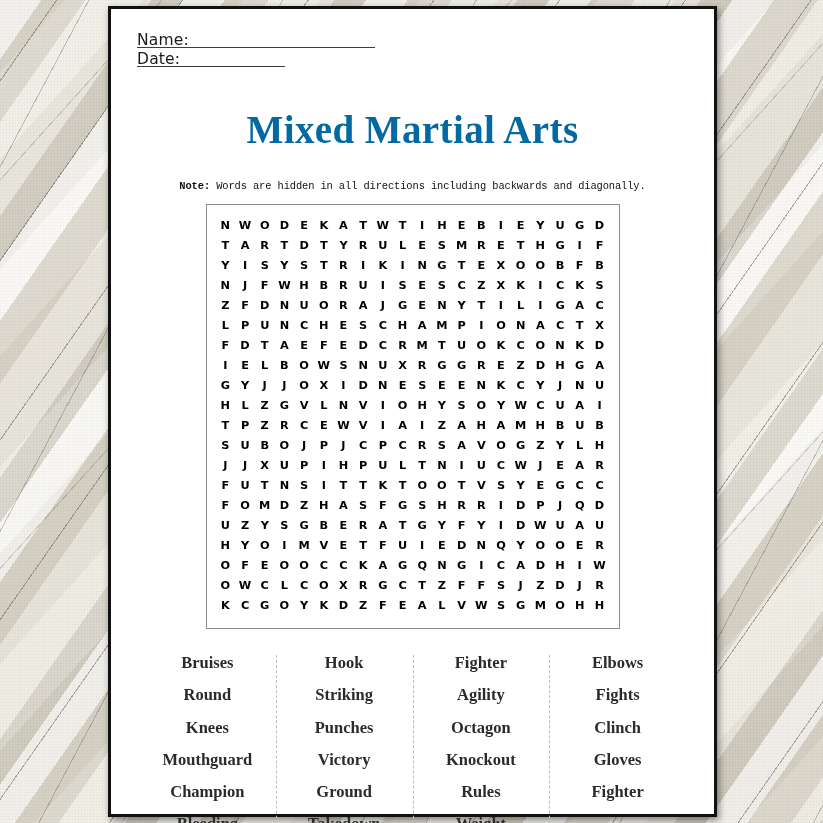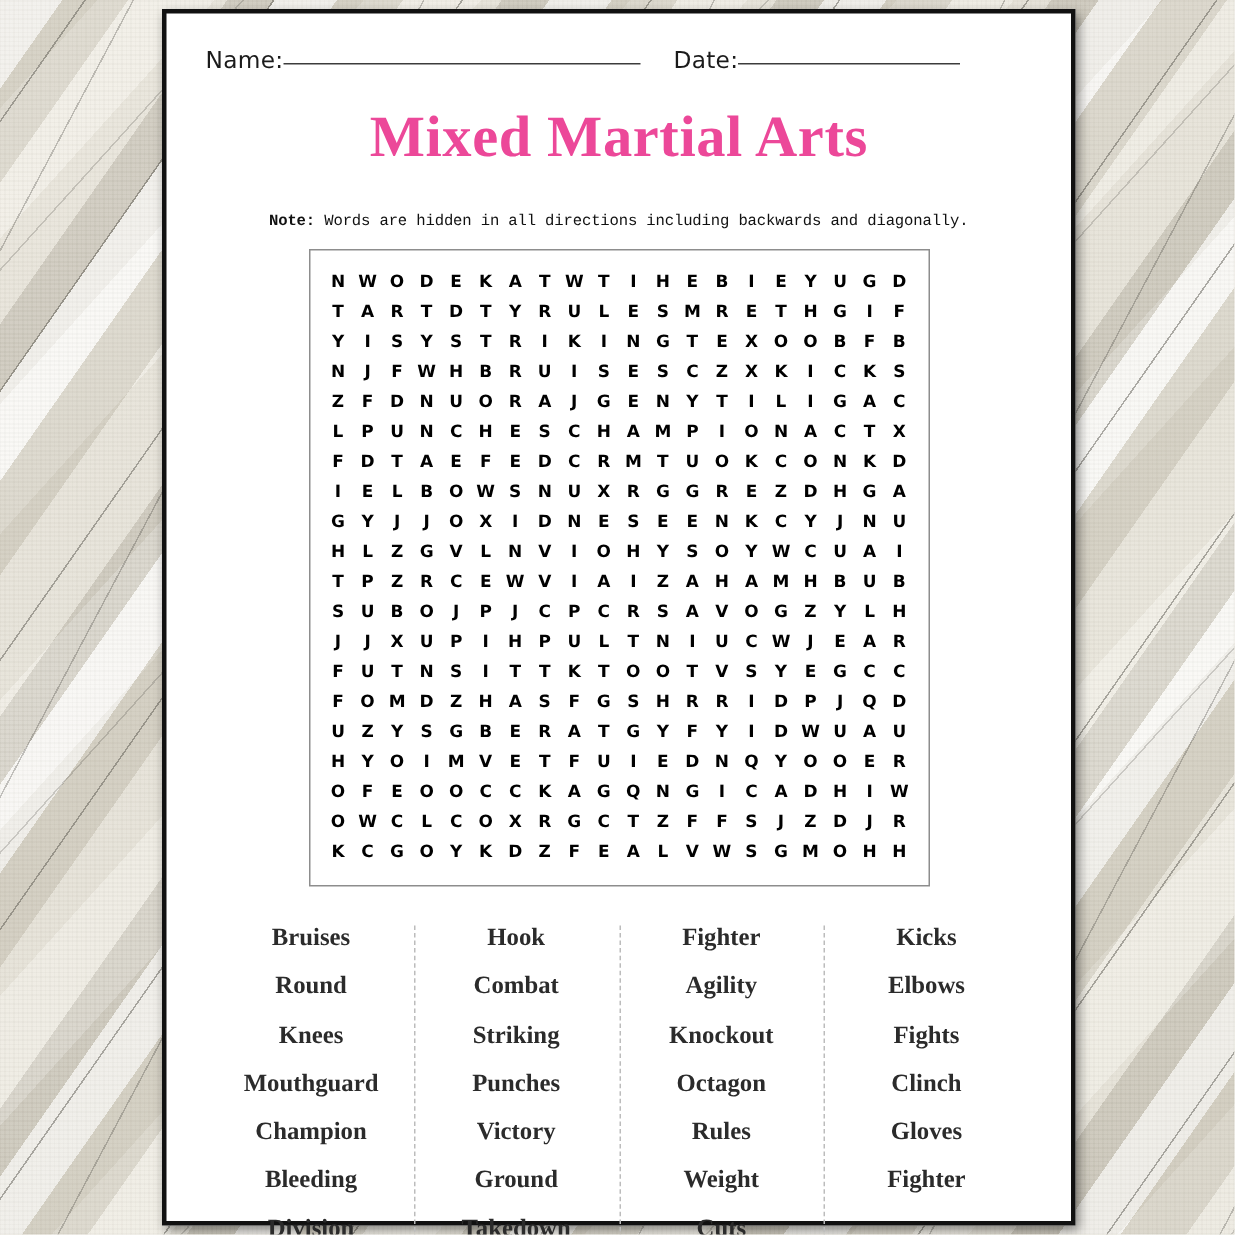--- a/index.html
+++ b/index.html
@@ -88,39 +88,40 @@
 
   
   .namedate {
     display: flex;
     align-items: baseline;
     font-family: "DejaVu Sans", sans-serif;
     font-size: 15.5px;
     color: #1b1b1b;
     padding: 4px 4px 0 4px;
     letter-spacing: 0.2px;
+    flex-direction: column;
   }
   .nd-label { white-space: nowrap; }
   .nd-rule {
     display: inline-block;
     border-bottom: 1.6px solid #3c3c3c;
     position: relative;
     top: -2px;
   }
   .nd-rule.name { width: 238px; margin-right: 22px; }
   .nd-rule.date { width: 148px; }
 
   
   #title {
     text-align: center;
     font-family: "Liberation Serif", serif;
     font-weight: bold;
     font-size: 39px;
-    color: #ec4899;
-    margin-top: 20px;
+    color: #0369a1;
+    margin-top: 38px;
     letter-spacing: 0.4px;
   }
 
   
   #note {
     text-align: center;
     font-family: Liberation Mono, monospace;
     font-size: 10.4px;
     color: #111;
     margin-top: 28px;
@@ -655,38 +656,36 @@
         <div class="word">Bruises</div>
         <div class="word">Round</div>
         <div class="word">Knees</div>
         <div class="word">Mouthguard</div>
         <div class="word">Champion</div>
         <div class="word">Bleeding</div>
         <div class="word">Division</div>
       </div>
       <div class="wcol">
         <div class="word">Hook</div>
-        <div class="word">Combat</div>
         <div class="word">Striking</div>
         <div class="word">Punches</div>
         <div class="word">Victory</div>
         <div class="word">Ground</div>
         <div class="word">Takedown</div>
       </div>
       <div class="wcol">
         <div class="word">Fighter</div>
         <div class="word">Agility</div>
+        <div class="word">Octagon</div>
         <div class="word">Knockout</div>
-        <div class="word">Octagon</div>
         <div class="word">Rules</div>
         <div class="word">Weight</div>
         <div class="word">Cuts</div>
       </div>
       <div class="wcol">
-        <div class="word">Kicks</div>
         <div class="word">Elbows</div>
         <div class="word">Fights</div>
         <div class="word">Clinch</div>
         <div class="word">Gloves</div>
         <div class="word">Fighter</div>
       </div>
     </div>
 
 </div>
 

